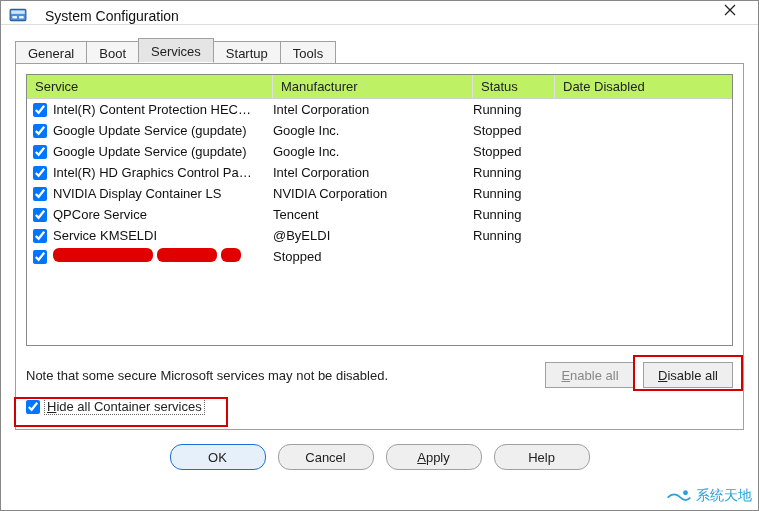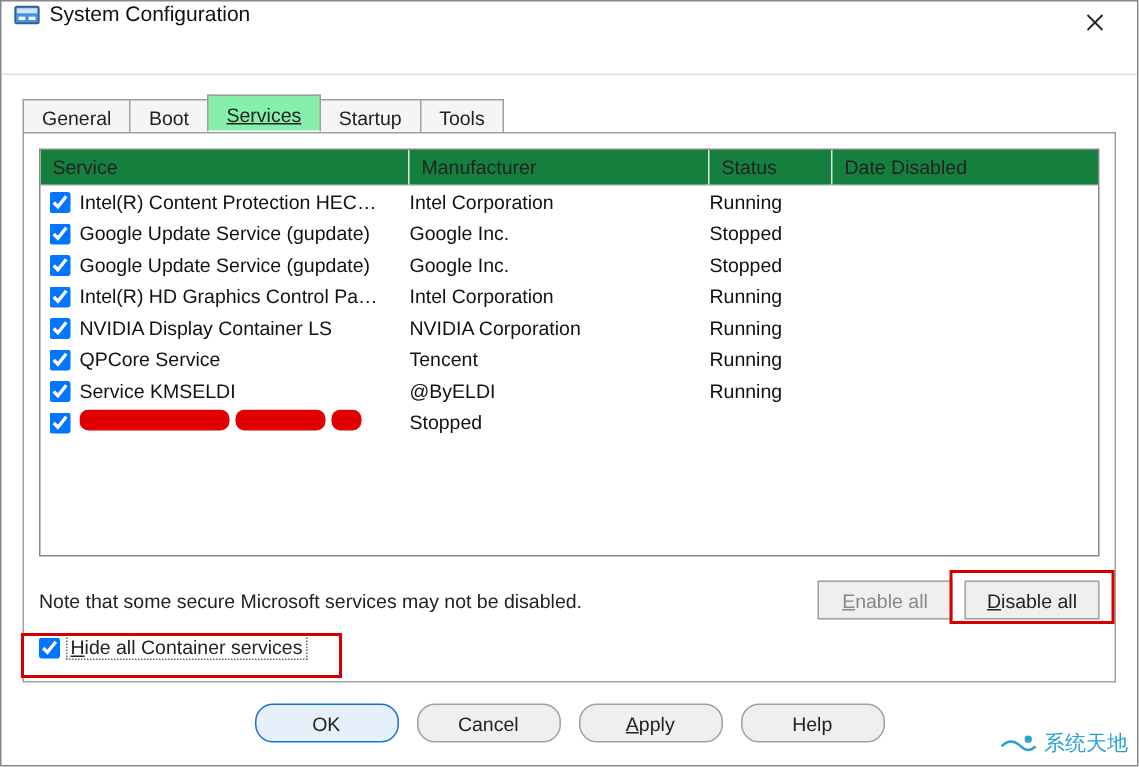--- a/index.html
+++ b/index.html
@@ -9,25 +9,26 @@
     font-size: 13px;
     background: #fff;
     width: 759px;
     height: 511px;
     overflow: hidden;
     position: relative;
     border: 1px solid #888;
   }
   
   .titlebar {
-    height: 49px;
-    display: flex;
-    align-items: flex-start;
+    height: 24px;
+    display: flex;
+    align-items: flex-end;
     padding: 0 8px;
     border-bottom: 1px solid #ddd;
+    gap: 12px;
   }
   .titlebar .icon {
     width: 18px; height: 18px;
     margin-right: 6px;
     display: inline-flex;
     align-items: center; justify-content: center;
   }
   .titlebar .title {
     flex: 1;
     font-size: 14px;
@@ -59,47 +60,46 @@
     border-bottom: none;
     background: #f5f5f5;
     font-size: 13px;
     color: #222;
     margin-right: -1px;
     position: relative;
     top: 1px;
     cursor: default;
   }
   .tab.active {
-    background: #86efac;
+    background: #e5e5e5;
     border-bottom: 1px solid #fff;
     top: 0;
     padding-top: 5px;
     z-index: 2;
-    text-decoration: underline;
   }
   .tabpanel {
     border: 1px solid #a0a0a0;
     padding: 10px 10px 14px 10px;
     position: relative;
     background: #fff;
   }
 
   
   .listview {
     border: 1px solid #888;
     height: 272px;
     position: relative;
     overflow: hidden;
     background: #fff;
   }
   .list-header {
     display: flex;
     height: 24px;
     border-bottom: 1px solid #d0d0d0;
-    background: #15803d;
+    background: #bef264;
     align-items: flex-end;
   }
   .col-h {
     padding: 4px 8px;
     font-size: 13px;
     color: #222;
     border-right: 1px solid #e0e0e0;
     white-space: nowrap;
     overflow: hidden;
   }

